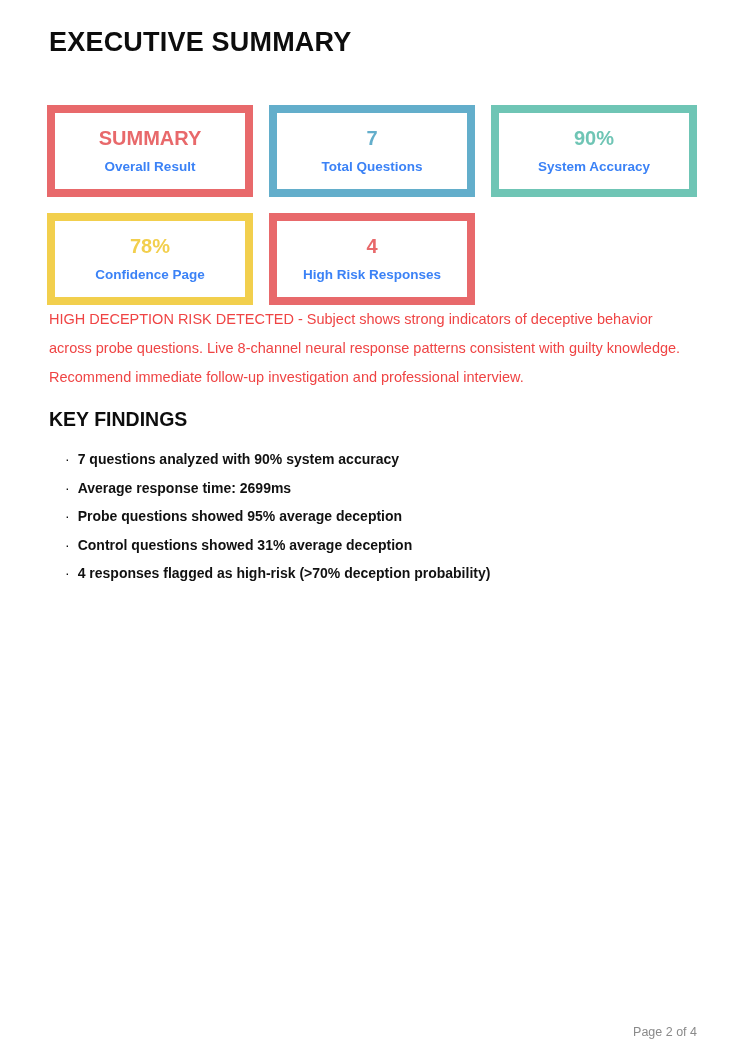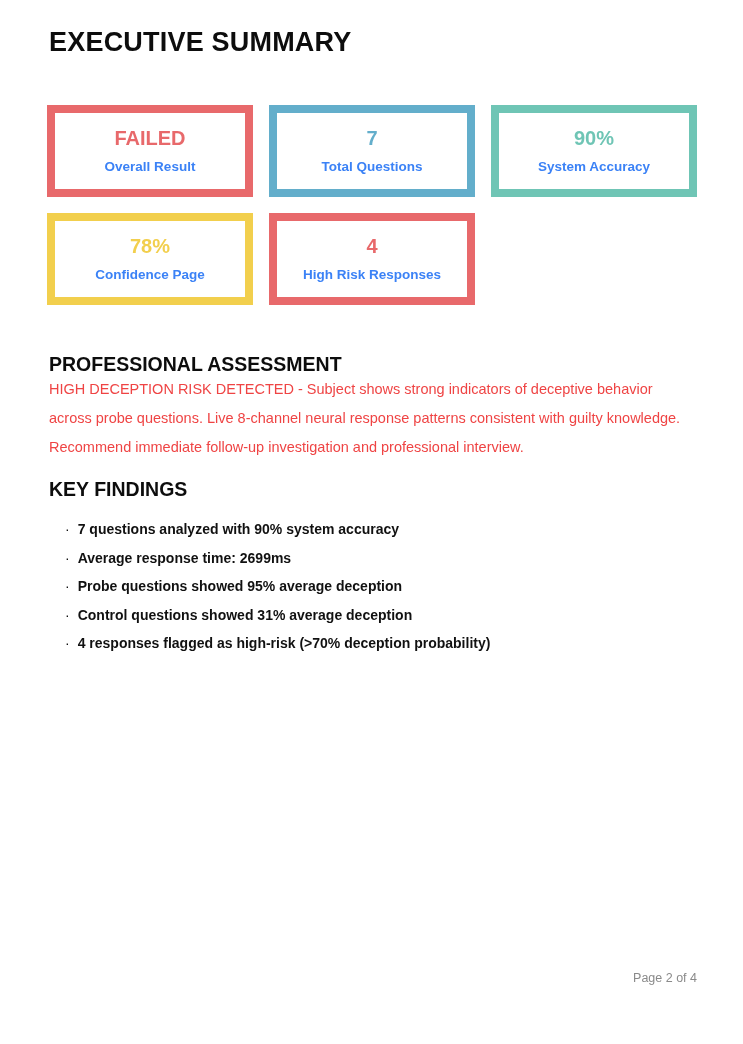--- a/index.html
+++ b/index.html
@@ -89,59 +89,58 @@
     line-height: 16px;
     margin-bottom: 12.5px;
   }
   .bullet-dot {
     font-weight: 400;
     margin-right: 8px;
     color: #111111;
   }
   .page-footer {
     position: absolute;
-    top: 971px;
+    top: 1025px;
     right: 46px;
     font-size: 12.5px;
     color: #8a8a8a;
     font-weight: 400;
   }
 </style>
 </head>
 <body>
 
 <div class="page">
   <div class="content">
 
     <h1 class="doc-title">EXECUTIVE SUMMARY</h1>
 
     <div class="cards">
       <div class="stat-card" style="border-color: rgb(232, 105, 107);">
-        <div class="card-value" style="color: rgb(232, 105, 107);">FAILED</div>
+        <div class="card-value" style="color: rgb(232, 105, 107);">SUMMARY</div>
         <div class="card-label">Overall Result</div>
       </div>
       <div class="stat-card" style="border-color: rgb(99, 174, 203);">
         <div class="card-value" style="color: rgb(99, 174, 203);">7</div>
         <div class="card-label">Total Questions</div>
       </div>
       <div class="stat-card" style="border-color: rgb(111, 197, 181);">
         <div class="card-value" style="color: rgb(111, 197, 181);">90%</div>
         <div class="card-label">System Accuracy</div>
       </div>
       <div class="stat-card" style="border-color: rgb(242, 207, 77);">
         <div class="card-value" style="color: rgb(242, 207, 77);">78%</div>
         <div class="card-label">Confidence Page</div>
       </div>
       <div class="stat-card" style="border-color: rgb(232, 105, 107);">
         <div class="card-value" style="color: rgb(232, 105, 107);">4</div>
         <div class="card-label">High Risk Responses</div>
       </div>
     </div>
 
-    <h2 class="section-heading heading-assessment">PROFESSIONAL ASSESSMENT</h2>
     <p class="assessment-body">HIGH DECEPTION RISK DETECTED - Subject shows strong indicators of deceptive behavior across probe questions. Live 8-channel neural response patterns consistent with guilty knowledge. Recommend immediate follow-up investigation and professional interview.</p>
 
     <h2 class="section-heading heading-findings">KEY FINDINGS</h2>
     <ul class="findings-list">
       <li>
         <span class="bullet-dot">·</span>
         <span>7 questions analyzed with 90% system accuracy</span>
       </li>
       <li>
         <span class="bullet-dot">·</span>

